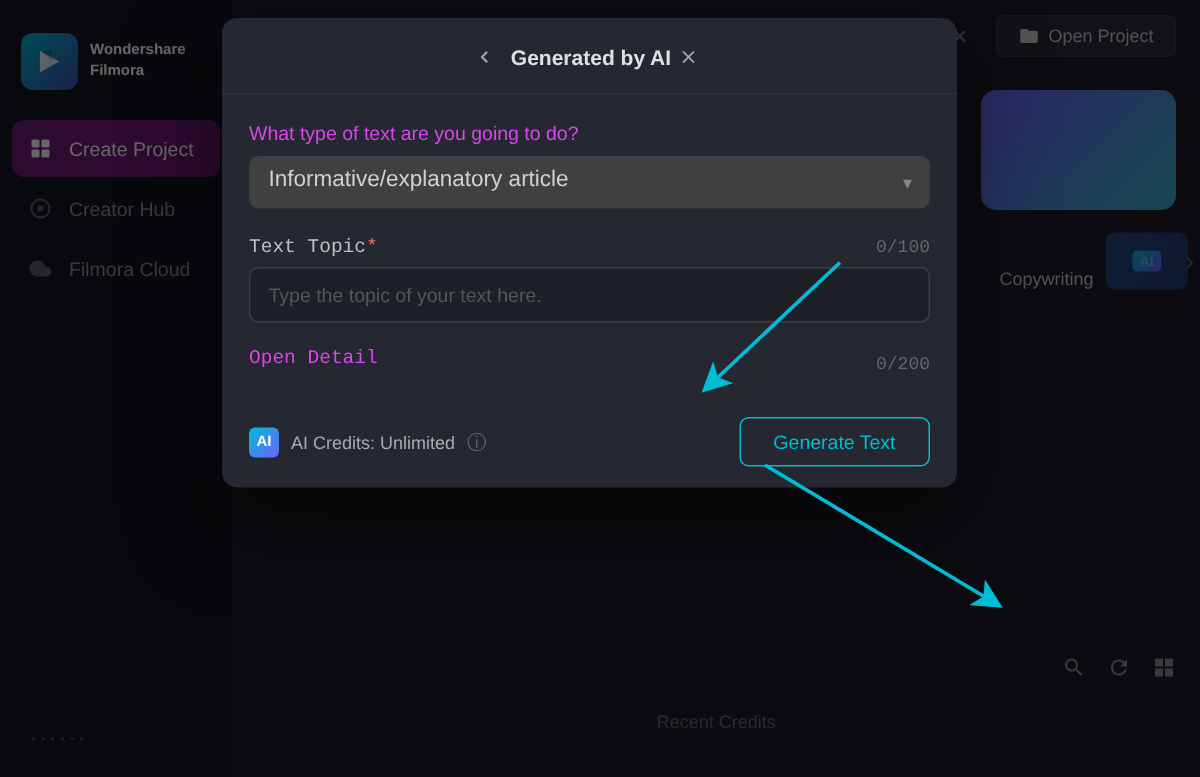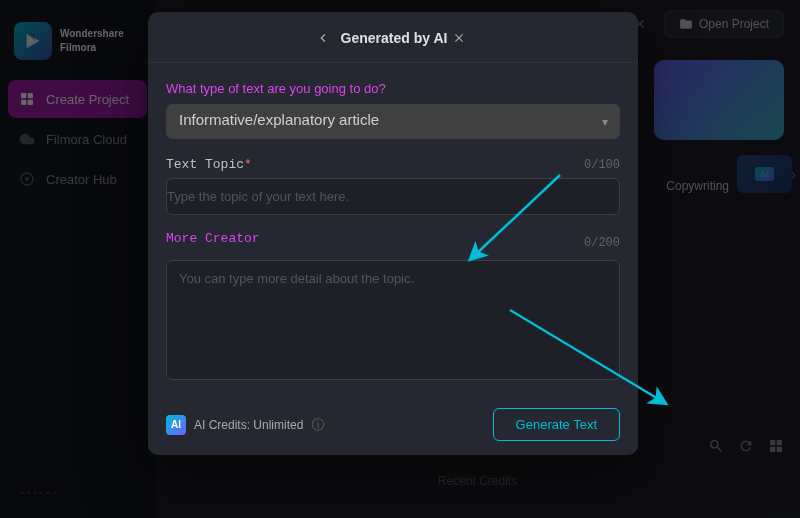--- a/index.html
+++ b/index.html
@@ -75,21 +75,21 @@
       align-items: center;
       gap: 10px;
       padding: 10px 10px;
       border-radius: 8px;
       cursor: pointer;
       color: #8a8f9a;
       font-size: 13px;
     }
 
     .sidebar-item.active {
-      background: #a21caf;
+      background: #701a75;
       color: #ffffff;
     }
 
     .sidebar-item-icon {
       width: 18px;
       height: 18px;
       display: flex;
       align-items: center;
       justify-content: center;
       flex-shrink: 0;
@@ -337,21 +337,21 @@
       font-size: 12px;
     }
 
     .text-input {
       width: 100%;
       background: #1e2028;
       border: 1px solid #3a3d4a;
       border-radius: 6px;
       color: #d0d0d0;
       font-size: 13px;
-      padding: 10px 0;
+      padding: 10px 12px;
       outline: none;
       margin-bottom: 16px;
     }
 
     .text-input::placeholder {
       color: #555;
     }
 
     .textarea-input {
       width: 100%;
@@ -452,34 +452,34 @@
             <rect x="3" y="13" width="8" height="8" rx="1.5"></rect>
             <rect x="13" y="13" width="8" height="8" rx="1.5"></rect>
           </svg>
         </div>
         <span>Create Project</span>
       </div>
 
       <div class="sidebar-item">
         <div class="sidebar-item-icon">
           <svg width="16" height="16" viewBox="0 0 24 24" fill="currentColor" opacity="0.6">
-            <path d="M18 10h-1.26A8 8 0 1 0 9 20h9a5 5 0 0 0 0-10z"></path>
-          </svg>
-        </div>
-        <span>Filmora Cloud</span>
-      </div>
-
-      <div class="sidebar-item">
-        <div class="sidebar-item-icon">
-          <svg width="16" height="16" viewBox="0 0 24 24" fill="currentColor" opacity="0.6">
             <circle cx="12" cy="12" r="3"></circle>
             <path d="M12 2C6.48 2 2 6.48 2 12s4.48 10 10 10 10-4.48 10-10S17.52 2 12 2zm0 18c-4.41 0-8-3.59-8-8s3.59-8 8-8 8 3.59 8 8-3.59 8-8 8z"></path>
           </svg>
         </div>
         <span>Creator Hub</span>
+      </div>
+
+      <div class="sidebar-item">
+        <div class="sidebar-item-icon">
+          <svg width="16" height="16" viewBox="0 0 24 24" fill="currentColor" opacity="0.6">
+            <path d="M18 10h-1.26A8 8 0 1 0 9 20h9a5 5 0 0 0 0-10z"></path>
+          </svg>
+        </div>
+        <span>Filmora Cloud</span>
       </div>
     </div>
 
     <div class="sidebar-dots">......</div>
   </div>
 
   <div class="main-content">
 
     <div class="top-bar">
       <div class="top-bar-icon">
@@ -568,24 +568,23 @@
 
       <div class="field-row">
         <div class="field-label-with-required">
           <span>Text Topic</span><span class="required">*</span>
         </div>
         <div class="field-counter">0/100</div>
       </div>
       <input type="text" class="text-input" placeholder="Type the topic of your text here." style="">
 
       <div class="field-row">
-        <div class="field-label">More Creator</div>
+        <div class="field-label">Open Detail</div>
         <div class="field-counter">0/200</div>
       </div>
-      <textarea class="textarea-input" placeholder="You can type more detail about the topic." style=""></textarea>
     </div>
 
     <div class="modal-footer">
       <div class="ai-credits">
         <div class="ai-icon">AI</div>
         <span>AI Credits: Unlimited</span>
         <span class="info-icon">ⓘ</span>
       </div>
       <button class="generate-btn">Generate Text</button>
     </div>

